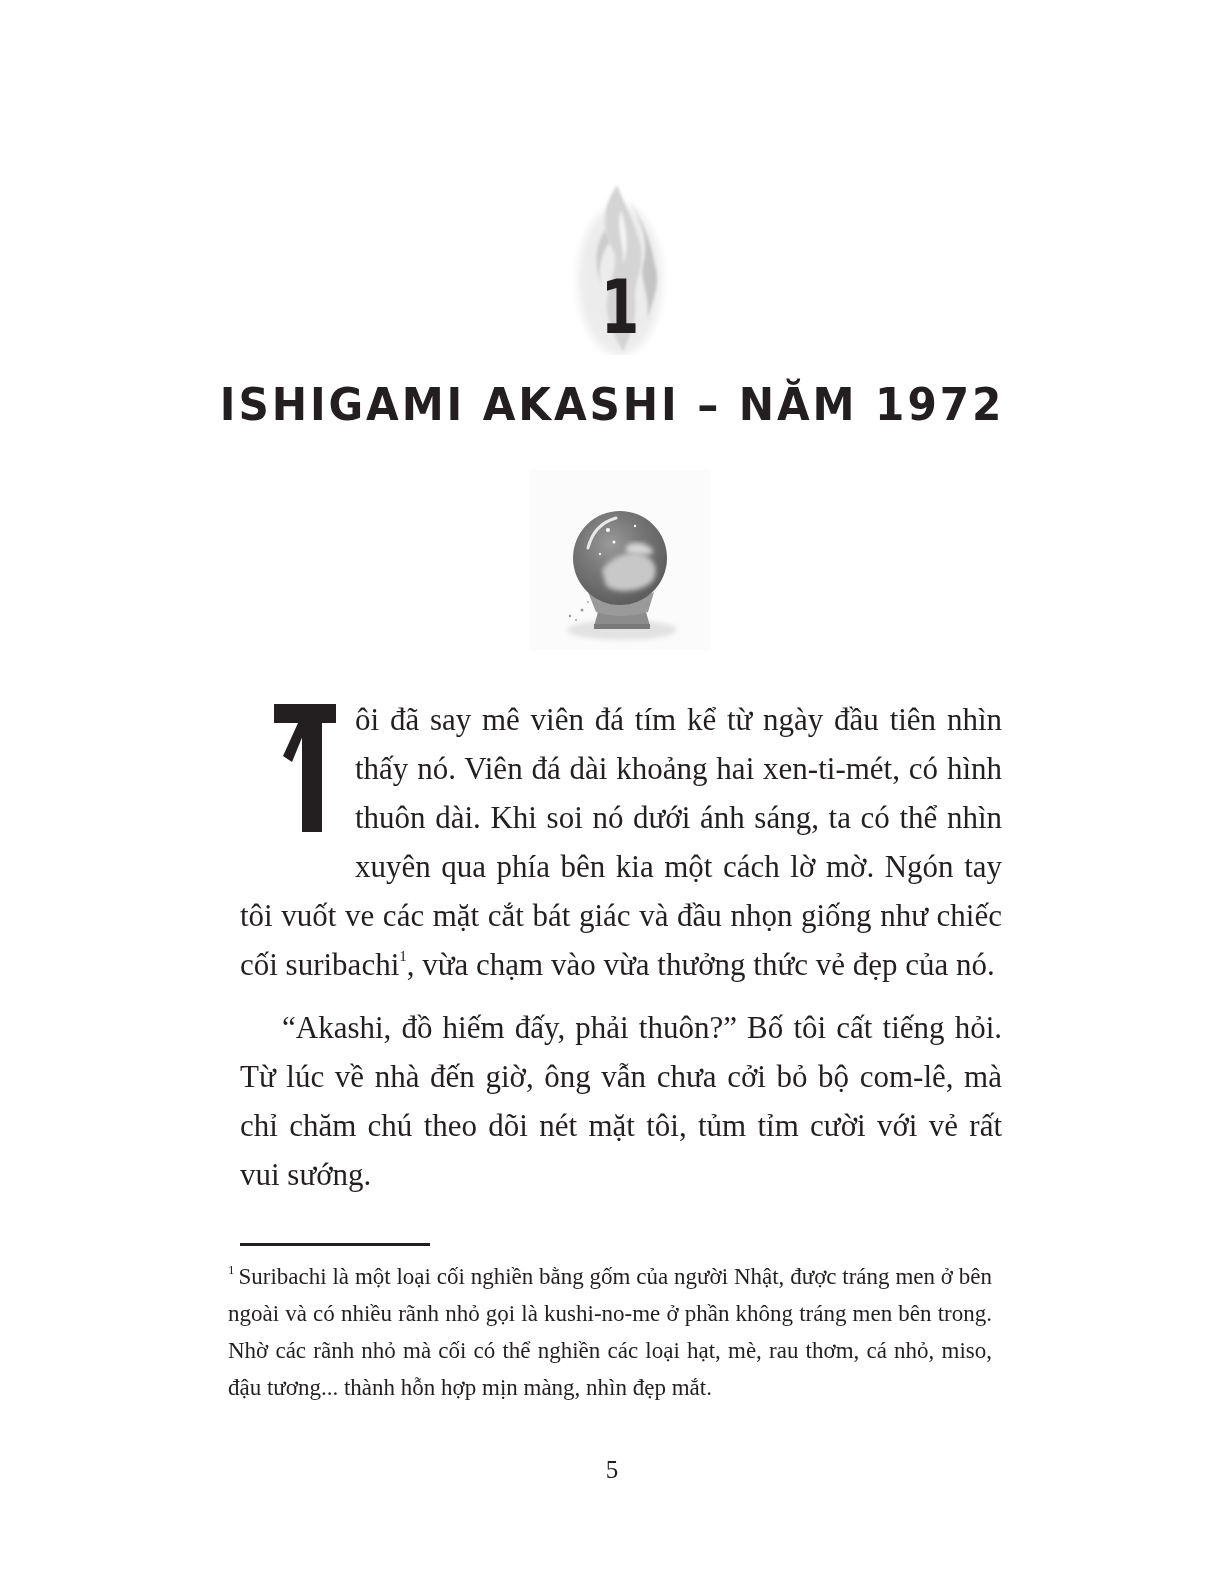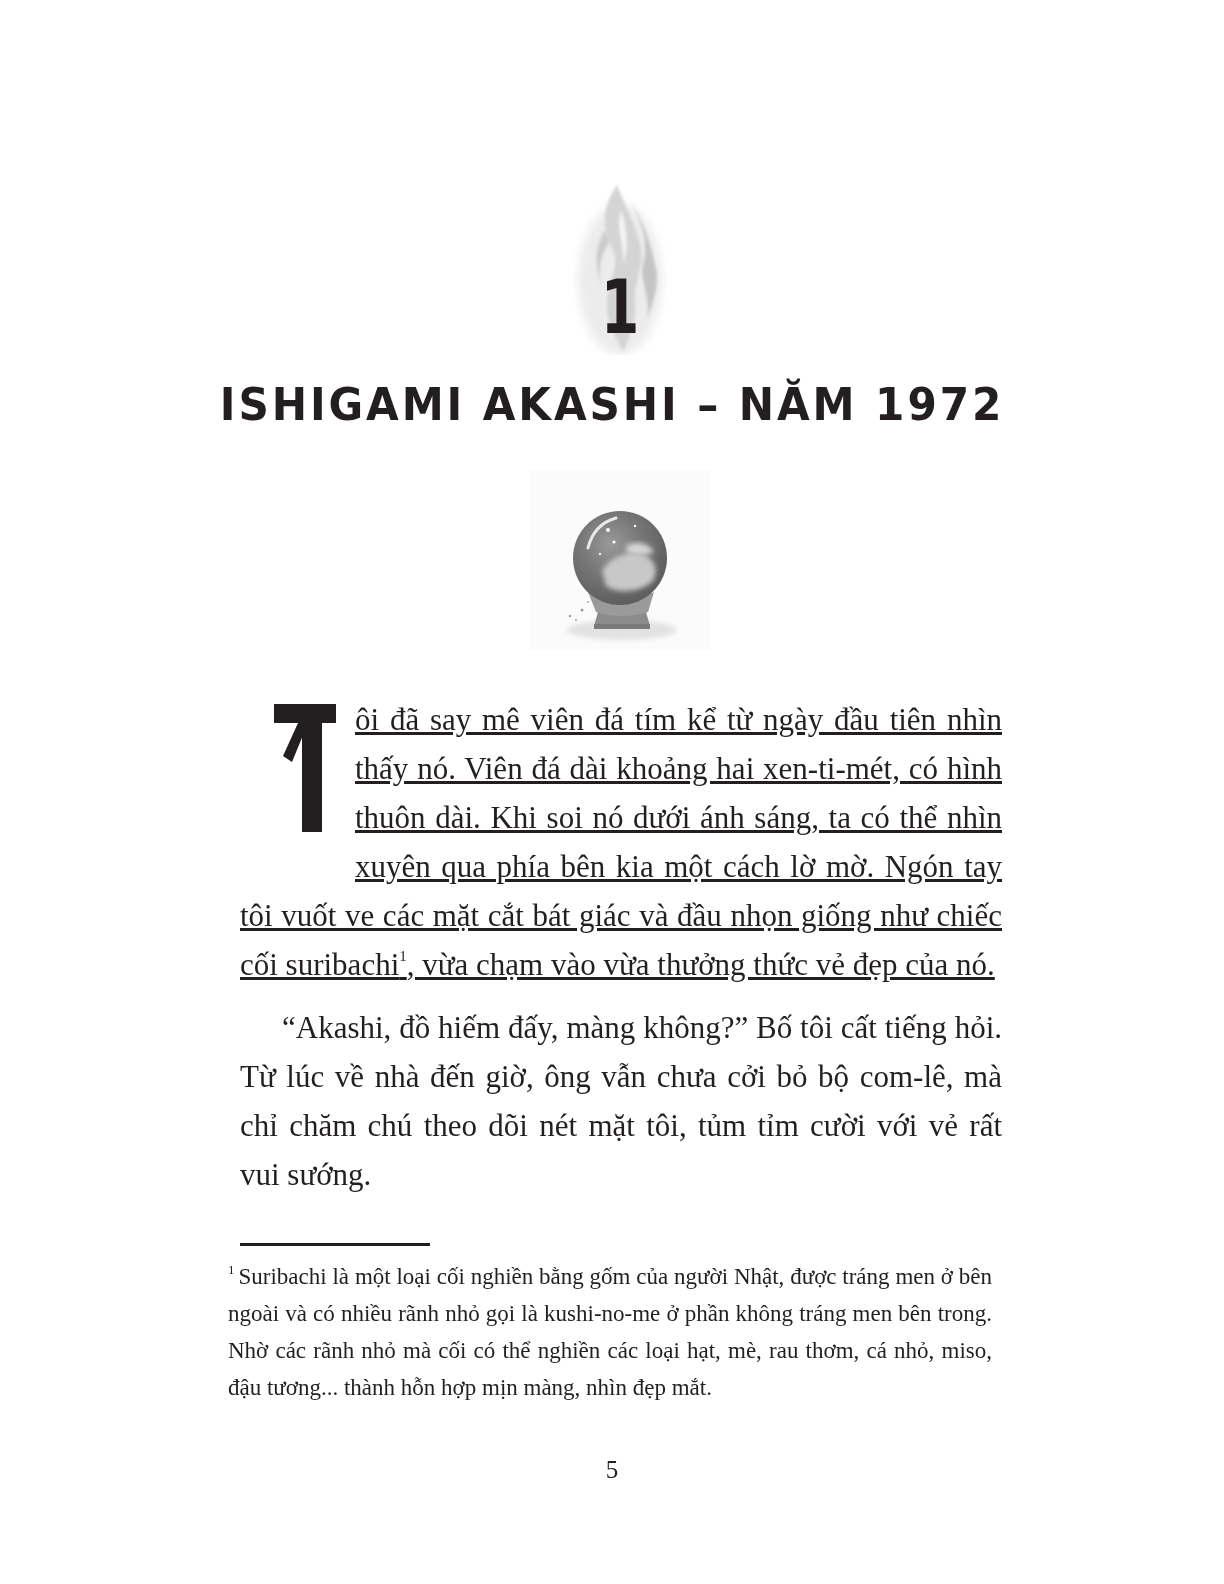--- a/index.html
+++ b/index.html
@@ -70,21 +70,21 @@
     
     .body-text {
       position: absolute;
       left: 240px;
       width: 762px;
       font-size: 31px;
       line-height: 49px;
       text-align: justify;
       color: #231f20;
     }
-    .p1 { top: 695px; text-decoration: underline; }
+    .p1 { top: 695px; }
     .p2 { top: 1003px; text-indent: 42px; }
 
     .drop-cap {
       float: left;
       width: 115px;
       height: 140px;
       margin-right: 0;
       margin-top: 9px;
       position: relative;
     }
@@ -201,21 +201,21 @@
     <span class="drop-cap">
       <svg width="62" height="128" viewBox="0 0 62 128">
         <rect x="0" y="0" width="62" height="19" fill="#231f20"></rect>
         <rect x="28" y="0" width="20" height="128" fill="#231f20"></rect>
         <path d="M24 19 L34 19 L18 58 L9 52 Z" fill="#231f20"></path>
       </svg>
 
     </span><span>ôi đã say mê viên đá tím kể từ ngày đầu tiên nhìn thấy nó. Viên đá dài khoảng hai xen-ti-mét, có hình thuôn dài. Khi soi nó dưới ánh sáng, ta có thể nhìn xuyên qua phía bên kia một cách lờ mờ. Ngón tay tôi vuốt ve các mặt cắt bát giác và đầu nhọn giống như chiếc cối suribachi</span><sup class="fnref">1</sup><span>, vừa chạm vào vừa thưởng thức vẻ đẹp của nó.</span>
   </div>
 
-  <div class="body-text p2">“Akashi, đồ hiếm đấy, màng không?” Bố tôi cất tiếng hỏi. Từ lúc về nhà đến giờ, ông vẫn chưa cởi bỏ bộ com-lê, mà chỉ chăm chú theo dõi nét mặt tôi, tủm tỉm cười với vẻ rất vui sướng.</div>
+  <div class="body-text p2">“Akashi, đồ hiếm đấy, phải thuôn?” Bố tôi cất tiếng hỏi. Từ lúc về nhà đến giờ, ông vẫn chưa cởi bỏ bộ com-lê, mà chỉ chăm chú theo dõi nét mặt tôi, tủm tỉm cười với vẻ rất vui sướng.</div>
 
   <div class="footnote-rule"></div>
   <div class="footnote">
     <sup>1</sup><span>Suribachi là một loại cối nghiền bằng gốm của người Nhật, được tráng men ở bên ngoài và có nhiều rãnh nhỏ gọi là kushi-no-me ở phần không tráng men bên trong. Nhờ các rãnh nhỏ mà cối có thể nghiền các loại hạt, mè, rau thơm, cá nhỏ, miso, đậu tương... thành hỗn hợp mịn màng, nhìn đẹp mắt.</span>
   </div>
 
   <div class="page-number">5</div>
 </div>
 
 </body></html>

